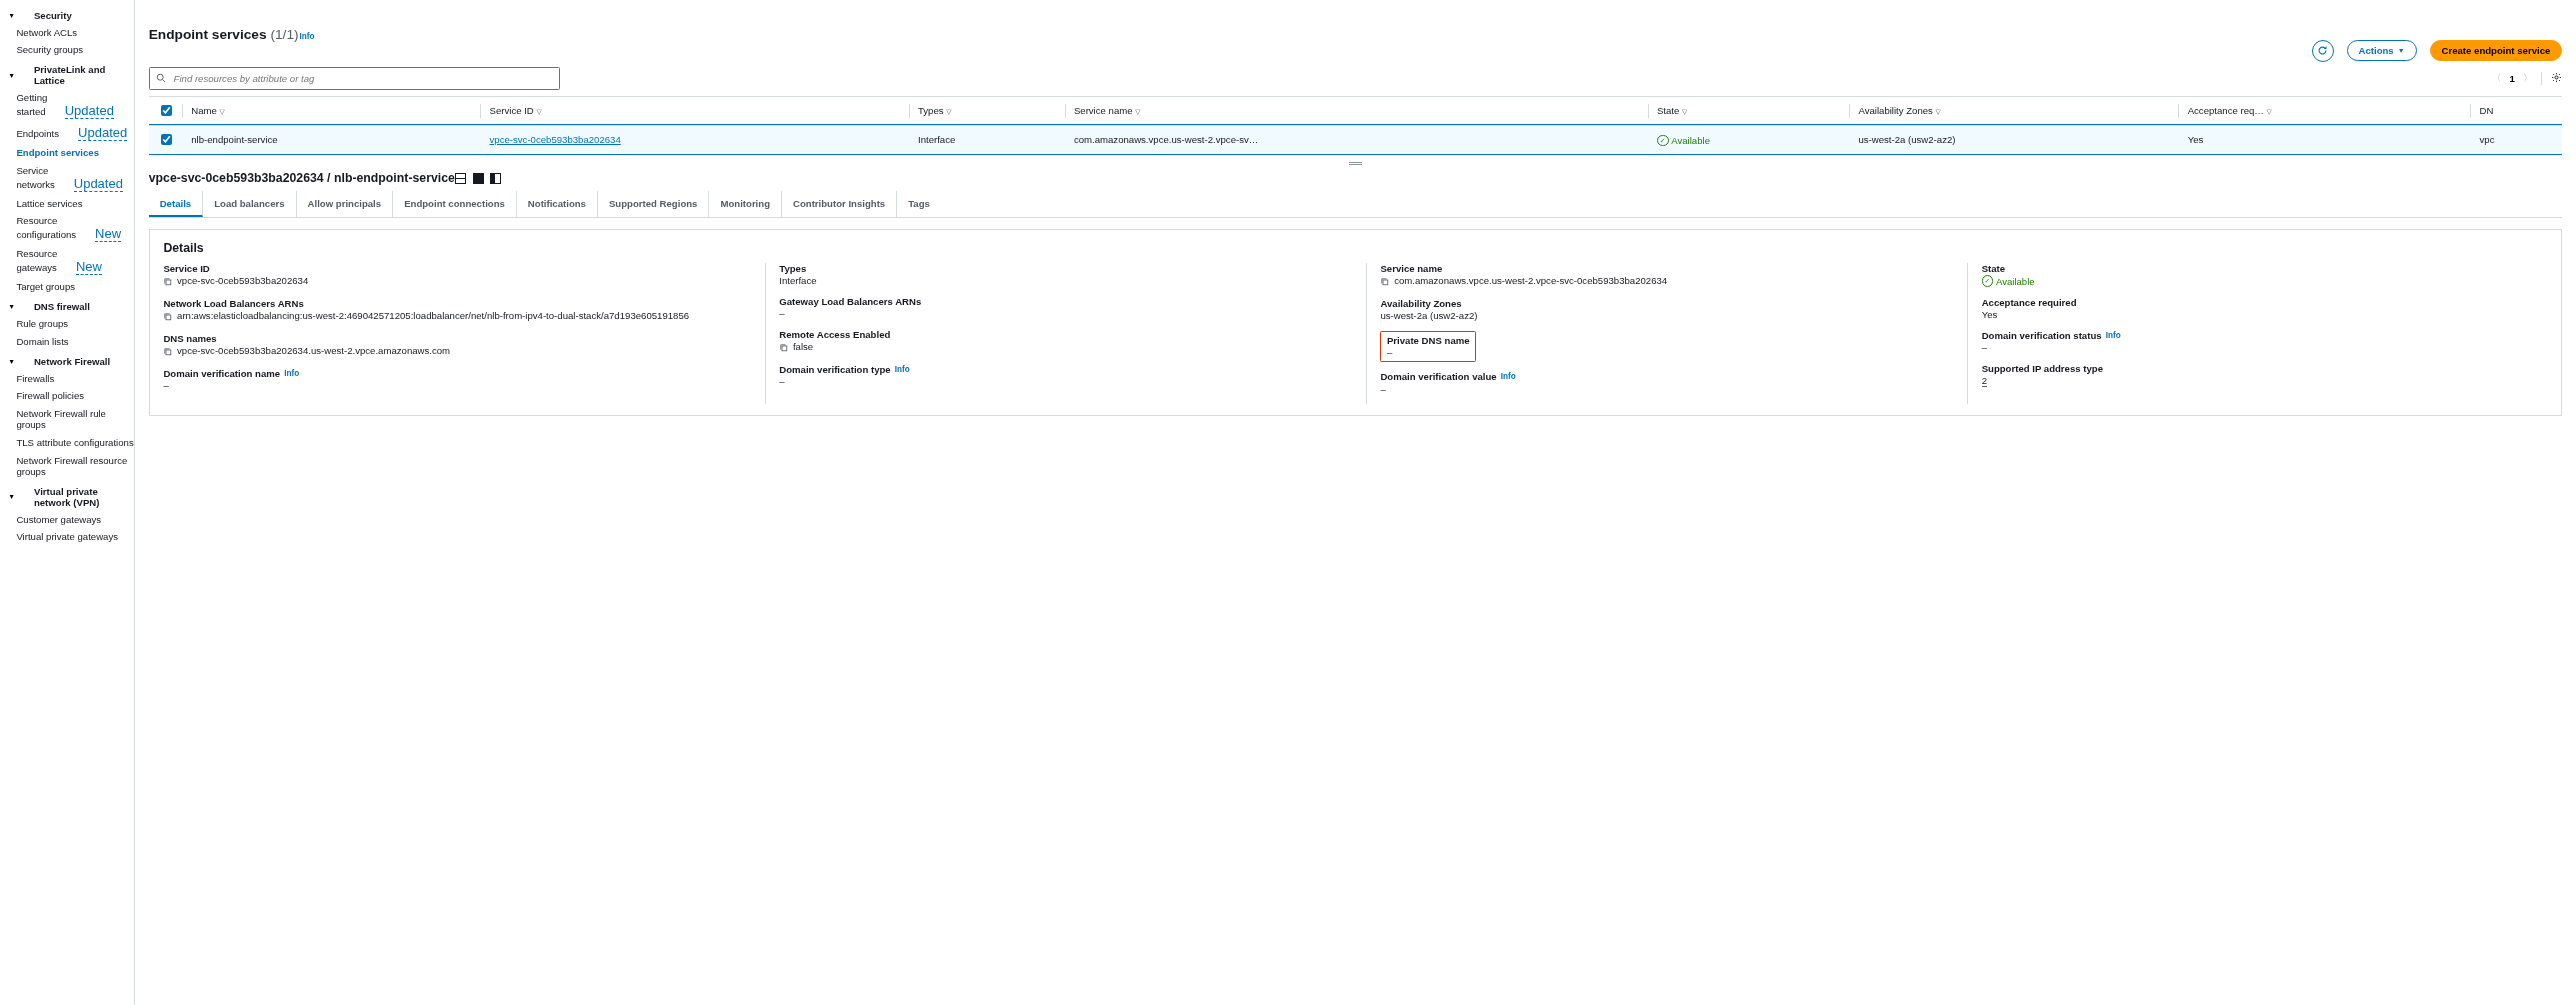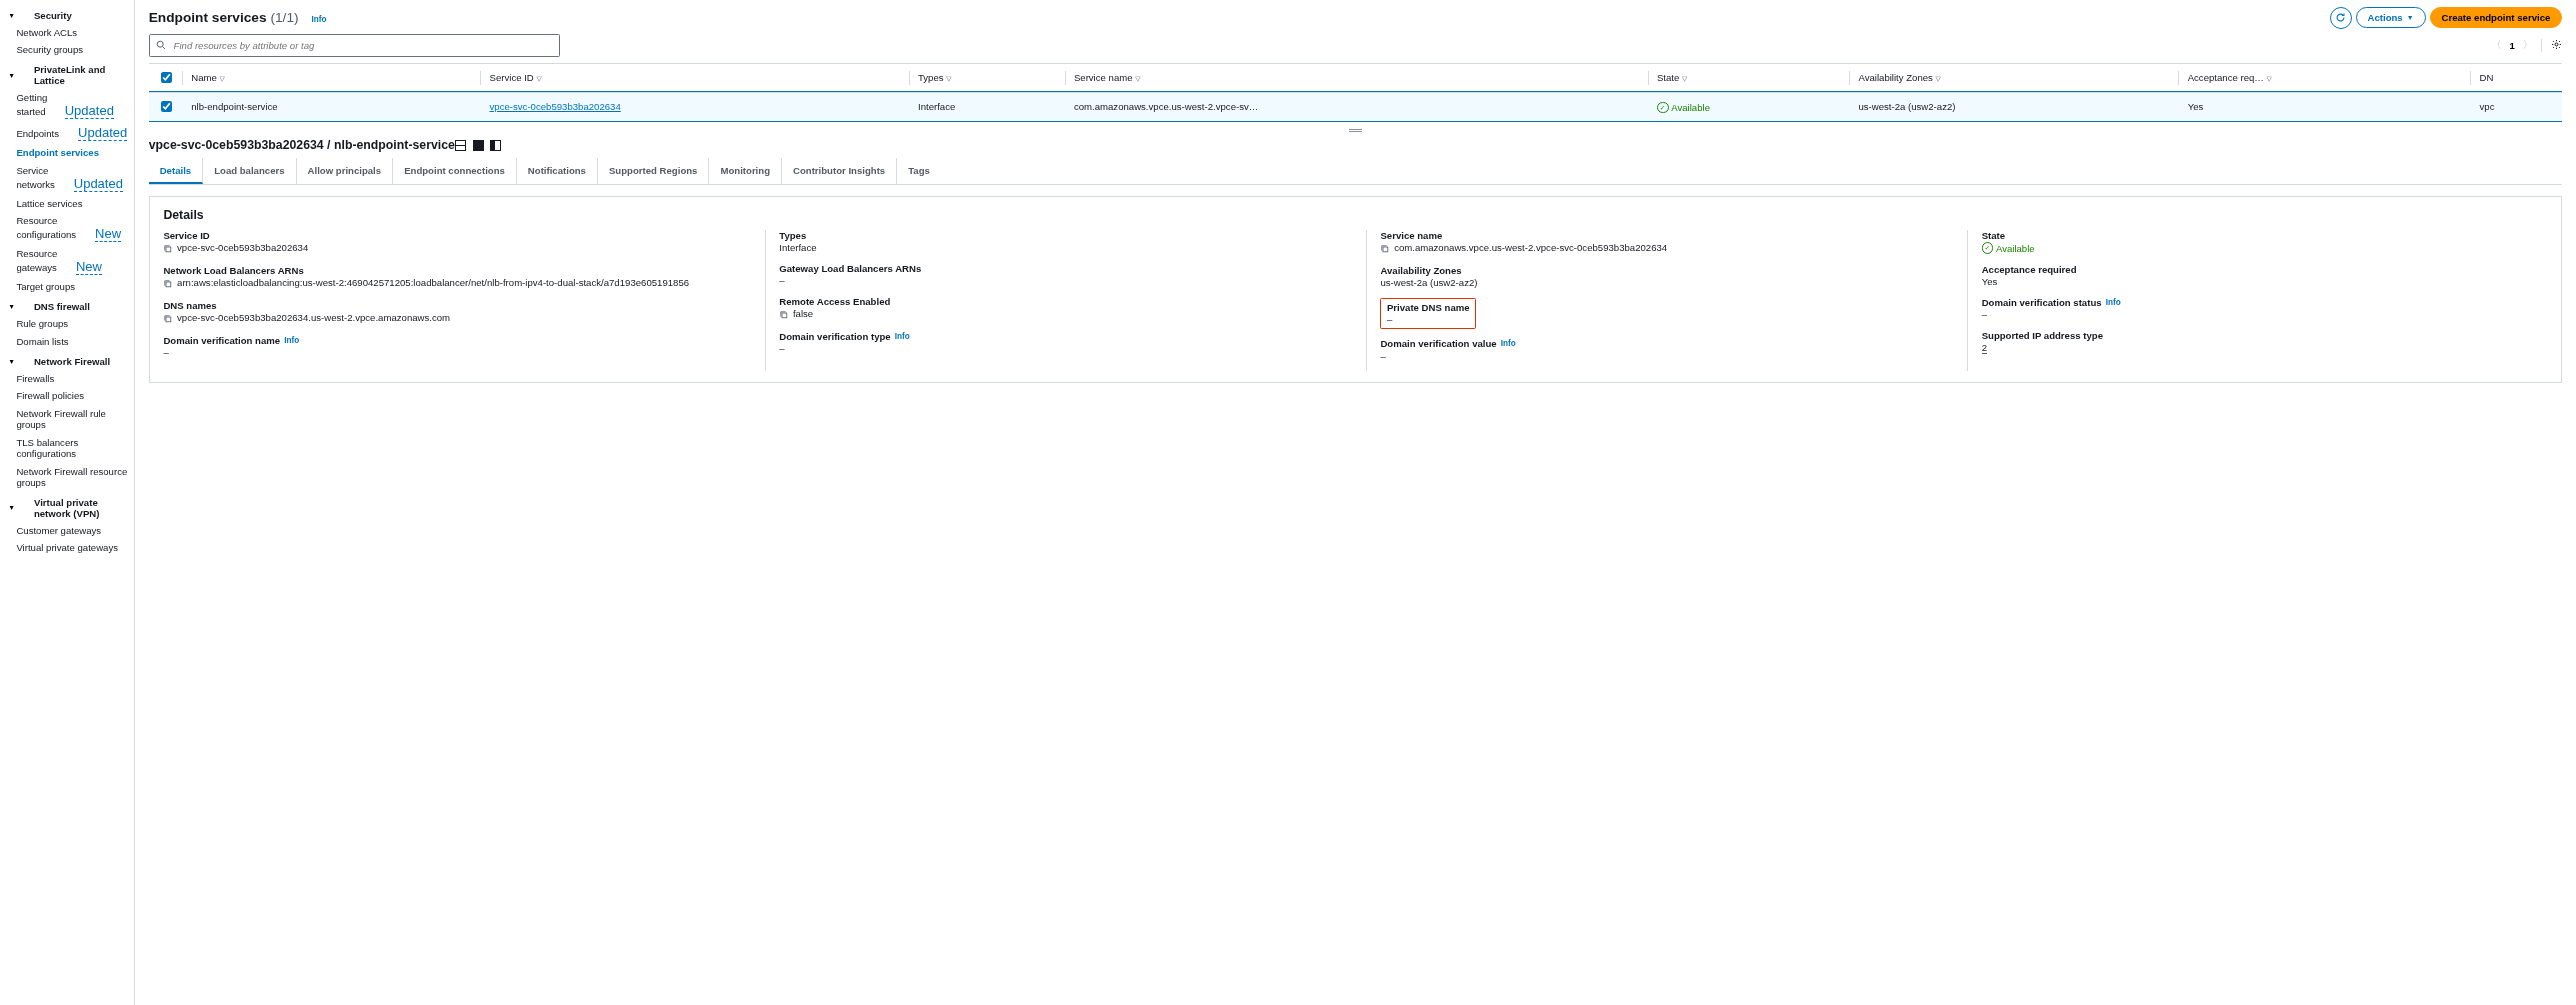--- a/index.html
+++ b/index.html
@@ -75,25 +75,25 @@
   .top-pane {
     padding: 6.8px 13.7px 0 13.7px;
     overflow: hidden;
   }
   .page-header {
     display: flex;
     align-items: center;
     justify-content: space-between;
     margin-bottom: 5.5px;
   }
-  .page-title-wrap { display: flex; align-items: baseline; gap: 13px; }
+  .page-title-wrap { display: flex; align-items: baseline; gap: 1px; }
   .page-title { font-size: 13.7px; font-weight: 700; }
   .page-title-count { font-weight: 400; color: var(--aws-text-secondary); }
   .info-link { color: var(--aws-blue); font-size: 8.2px; font-weight: 700; cursor: pointer; }
-  .header-actions { display: flex; gap: 4px; align-items: center; }
+  .header-actions { display: flex; gap: 13px; align-items: center; margin-top: 33px; }
   .btn {
     border-radius: 13.7px;
     padding: 4.1px 11px;
     font-size: 9.6px;
     font-weight: 700;
     cursor: pointer;
     border: 0.7px solid var(--aws-text);
     background: #fff;
     display: inline-flex;
     align-items: center;
@@ -214,21 +214,21 @@
   </div>
 
   <div>
     <div class="nav-group-header">
         <span class="caret">▼</span>
         <span>Network Firewall</span>
       </div>
     <a class="nav-item">Firewalls</a>
     <a class="nav-item">Firewall policies</a>
     <a class="nav-item">Network Firewall rule groups</a>
-    <a class="nav-item">TLS balancers configurations</a>
+    <a class="nav-item">TLS attribute configurations</a>
     <a class="nav-item">Network Firewall resource groups</a>
   </div>
 
   <div>
     <div class="nav-group-header">
         <span class="caret">▼</span>
         <span>Virtual private network (VPN)</span>
       </div>
     <a class="nav-item">Customer gateways</a>
     <a class="nav-item">Virtual private gateways</a>

